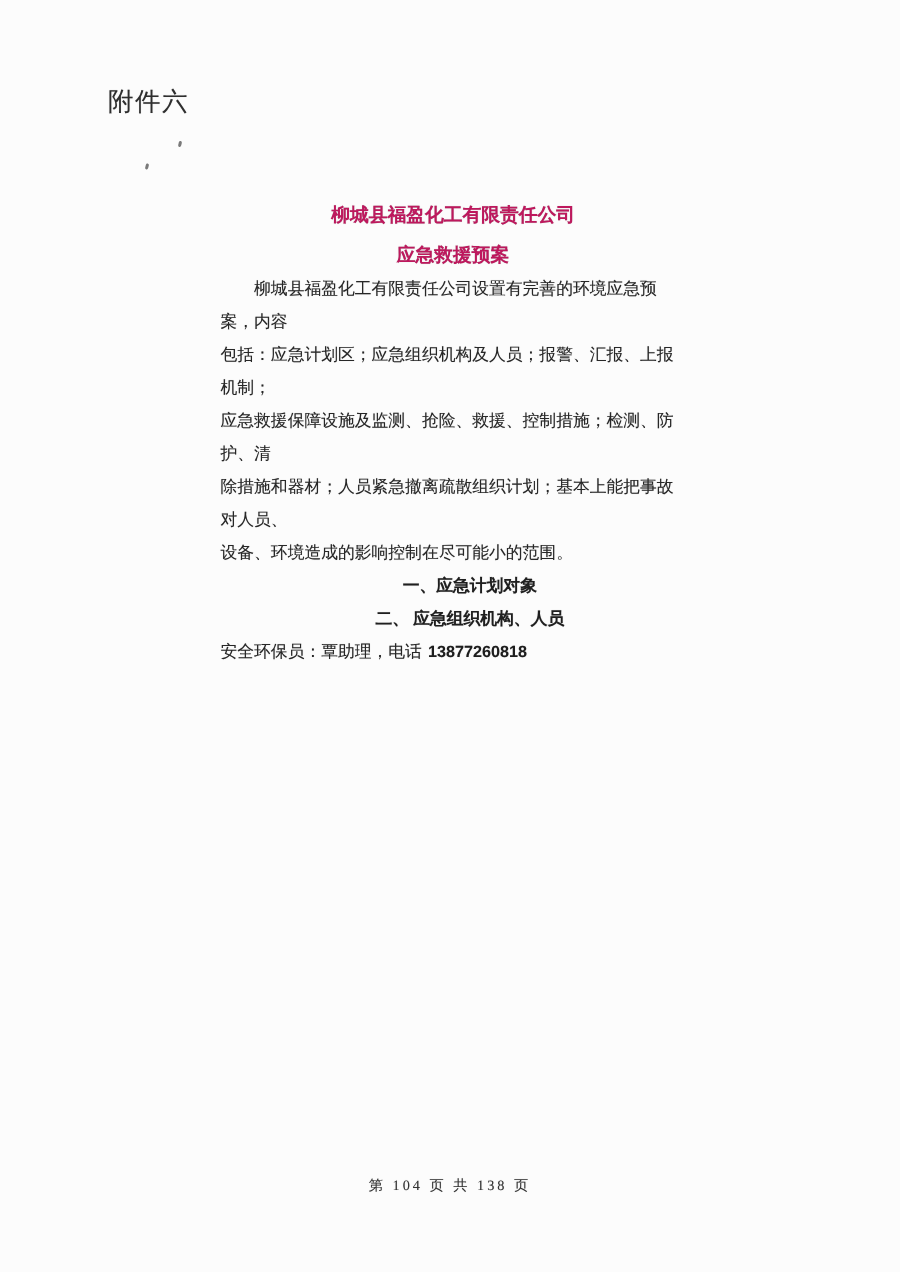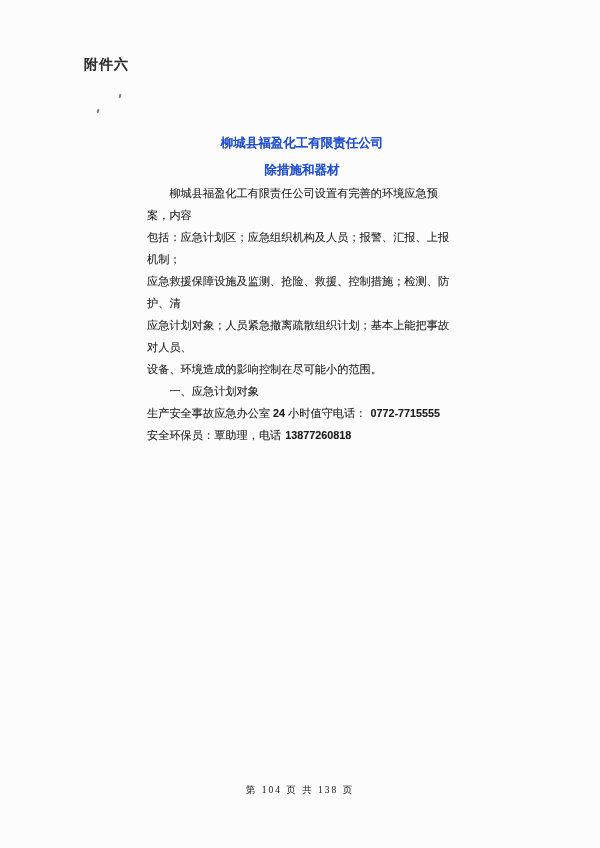--- a/index.html
+++ b/index.html
@@ -7,24 +7,24 @@
   body {
     position: relative;
     background: #fcfcfc;
     overflow: hidden;
     font-family: "Liberation Serif", "DejaVu Serif", serif;
     color: #262626;
     text-shadow: 0 0 0.5px rgba(40,40,40,.35);
   }
   .attachment {
     position: absolute;
-    left: 84px;
+    left: 72px;
     top: 56px;
-    font-size: 14px;
-    font-weight: 700;
+    font-size: 17px;
+    font-weight: 400;
     letter-spacing: 1px;
     color: #2e2e2e;
   }
   .speck {
     position: absolute;
     width: 2px;
     height: 4px;
     background: #7a7a7a;
     border-radius: 1px;
     transform: rotate(14deg);
@@ -36,35 +36,36 @@
     left: 147px;
     top: 135px;
     width: 310px;
     font-size: 11.2px;
   }
   .doc-title, .doc-subtitle {
     text-align: center;
     font-weight: bold;
     font-size: 12.5px;
     line-height: 17px;
-    color: #1d4ed8;
+    color: #be185d;
   }
   .doc-subtitle { margin-top: 10px; }
   .para {
     white-space: pre-line;
     text-indent: 2em;
     color: #272727;
   }
   .para.p1 { margin-top: 15px; line-height: 24px; }
   .para.p2 { margin-top: 3px;  line-height: 22px; }
   .heading {
-    font-weight: normal;
+    font-weight: bold;
     line-height: 22px;
     text-indent: 2em;
     color: #1f1f1f;
+    text-align: center;
   }
   .plain-line {
     line-height: 22px;
     text-indent: 2em;
   }
   .contact-line {
     line-height: 22px;
   }
   .num {
     font-family: "Liberation Sans", "DejaVu Sans", sans-serif;
@@ -89,35 +90,33 @@
 <body>
 
 <div class="attachment">附件六</div>
 
 <div class="speck s1"></div>
 <div class="speck s2"></div>
 
 <div class="content">
 
   <div class="doc-title">柳城县福盈化工有限责任公司</div>
-  <div class="doc-subtitle">除措施和器材</div>
+  <div class="doc-subtitle">应急救援预案</div>
 
 
   <div class="para p2">柳城县福盈化工有限责任公司设置有完善的环境应急预案，内容
 包括：应急计划区；应急组织机构及人员；报警、汇报、上报机制；
 应急救援保障设施及监测、抢险、救援、控制措施；检测、防护、清
-应急计划对象；人员紧急撤离疏散组织计划；基本上能把事故对人员、
+除措施和器材；人员紧急撤离疏散组织计划；基本上能把事故对人员、
 设备、环境造成的影响控制在尽可能小的范围。</div>
 
   <div class="heading">一、应急计划对象</div>
 
+  <div class="heading">二、 应急组织机构、人员</div>
 
-  <div class="contact-line">
-    <span>生产安全事故应急办公室</span><span class="num inline">24</span><span>小时值守电话：</span><span class="num">0772-7715555</span>
-  </div>
 
   <div class="contact-line">
     <span>安全环保员：覃助理，电话</span><span class="num">13877260818</span>
   </div>
 
 </div>
 
 <div class="footer">第 104 页 共 138 页</div>
 
 </body></html>

